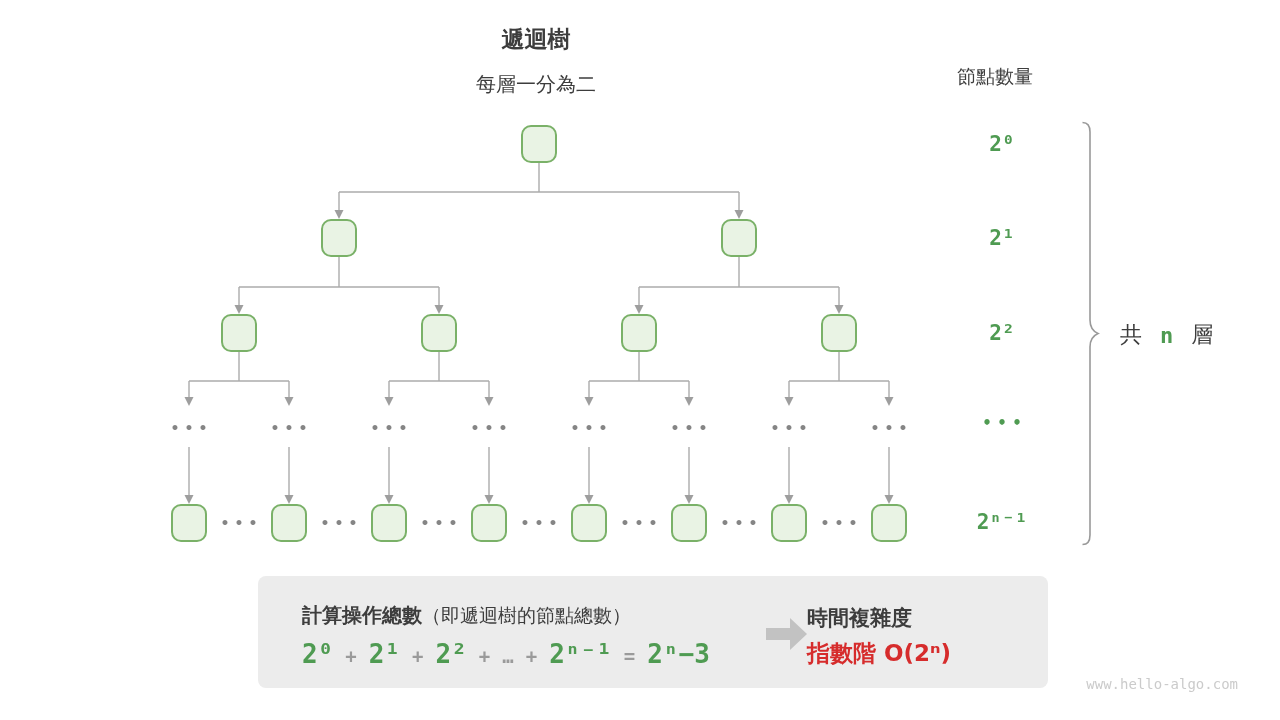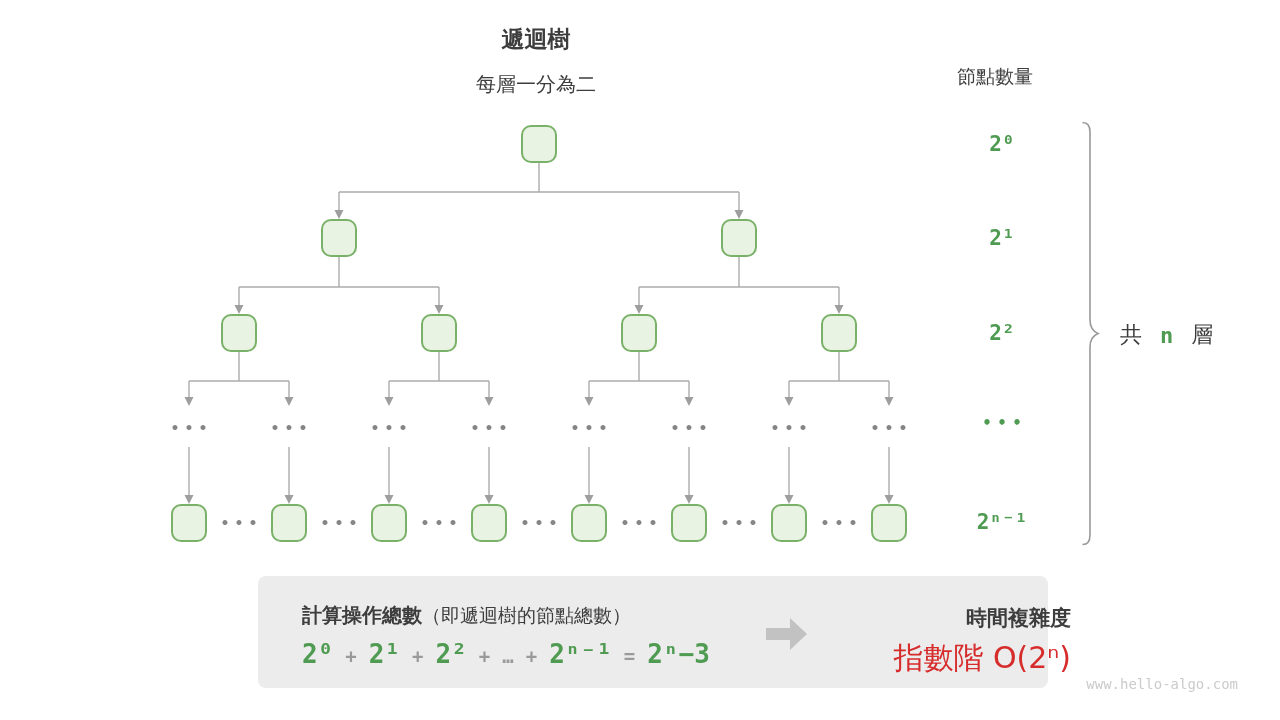--- a/index.html
+++ b/index.html
@@ -31,23 +31,23 @@
   .calc-title{position:absolute;left:44px;top:26px;font-size:20px;white-space:nowrap;}
   .calc-title .b{font-weight:bold;}
   .calc-title .p{font-size:19px;}
   #formula{position:absolute;left:44px;top:63px;display:flex;align-items:baseline;gap:12px;
            font-family:"DejaVu Sans Mono",monospace;font-weight:bold;white-space:nowrap;}
   .f-green{color:#4f9b52;font-size:26px;}
   .f-gray{color:#9a9a9a;font-size:19px;}
   .block-arrow{position:absolute;left:508px;top:52px;width:24px;height:12px;background:#c2c2c2;}
   .block-arrow::after{content:"";position:absolute;left:24px;top:-10px;width:0;height:0;
            border-left:17px solid #c2c2c2;border-top:16px solid transparent;border-bottom:16px solid transparent;}
-  .result-wrap{position:absolute;left:573px;top:0;width:240px;height:80px;text-align:right;}
+  .result-wrap{position:absolute;left:549px;top:0;width:240px;height:80px;text-align:left;}
   .result-title{position:absolute;left:0;top:28px;width:240px;font-size:21px;font-weight:bold;}
-  .result-value{position:absolute;left:0;top:62px;width:240px;font-size:30px;font-weight:normal;color:#d62c2c;}
+  .result-value{position:absolute;left:0;top:62px;width:240px;font-size:23px;font-weight:bold;color:#d62c2c;}
   
   .watermark{right:42px;top:676px;font-family:"DejaVu Sans Mono",monospace;font-size:14px;color:#cbcbcb;}
 </style>
 </head>
 <body>
 
 <div class="stage">
 
   <div class="abs main-title">遞迴樹</div>
   <div class="abs sub-title">每層一分為二</div>

